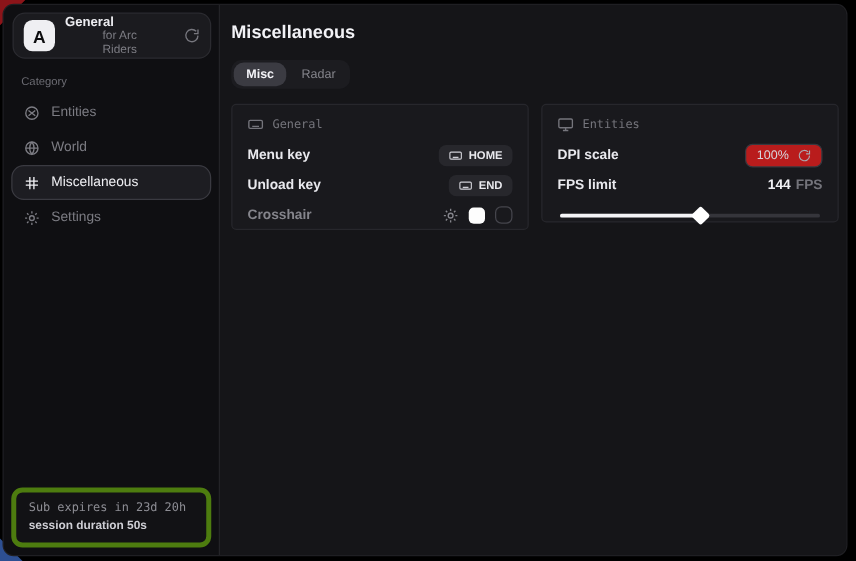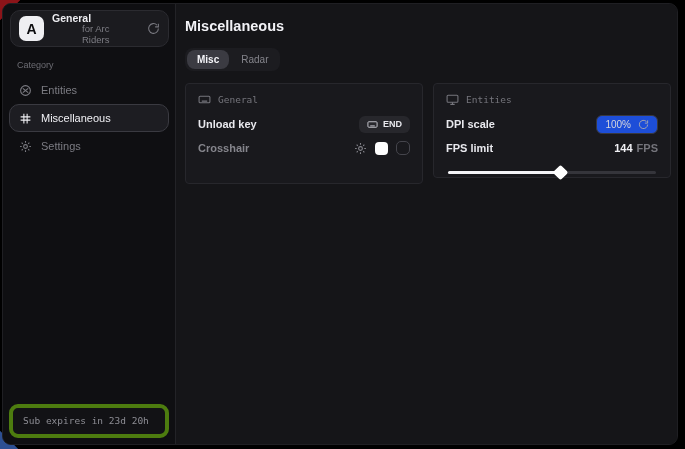--- a/index.html
+++ b/index.html
@@ -61,21 +61,21 @@
   .row-label { color:#e9e9ee; font-size:11px; font-weight:bold; }
   .row-label.dim { color:#85858c; font-weight:bold; }
   .keybind { display:flex; align-items:center; gap:5px; background:#27272c;
              border-radius:6px; padding:3px 8px; color:#e8e8ed; font-size:9px;
              font-weight:bold; }
   .keybind svg { stroke:#cfcfd6; }
   .cross-controls { display:flex; align-items:center; gap:8px; }
   .swatch { width:13px; height:13px; border-radius:4px; background:#fdfdfd; }
   .checkbox { width:14px; height:14px; border-radius:5px; border:1.5px solid #45454c;
               background:transparent; }
-  .dpi-btn { display:flex; align-items:center; gap:7px; background:#1d4ed8;
+  .dpi-btn { display:flex; align-items:center; gap:7px; background:#b91c1c;
              border:1px solid #38383f; border-radius:6px; padding:3px 8px;
              color:#d6d6dc; font-size:10px; }
   .dpi-btn svg { stroke:#a9a9b0; }
   .fps-val { font-size:11px; font-weight:bold; color:#f0f0f4; }
   .fps-unit { color:#74747b; margin-left:4px; }
   .slider { position:relative; margin-top:6px; height:12px; }
   .slider-track { position:absolute; left:2px; right:2px; top:5px; height:3px;
                   border-radius:2px; background:#35353b; }
   .slider-fill { position:absolute; left:2px; top:5px; height:3px;
                  border-radius:2px; background:#f5f5f8; }
@@ -117,20 +117,29 @@
         <div class="nav-item">
           <span class="ic">
             <svg width="13" height="13" viewBox="0 0 24 24" fill="none" stroke-width="2">
               <circle cx="12" cy="12" r="9"></circle>
                 <path d="M7 8l10 8M17 8L7 16"></path>
             </svg>
           </span>
           <span>Entities</span>
         </div>
 
+        <div class="nav-item">
+          <span class="ic">
+            <svg width="13" height="13" viewBox="0 0 24 24" fill="none" stroke-width="2">
+              <circle cx="12" cy="12" r="9"></circle>
+                <path d="M3 12h18M12 3a14 14 0 0 1 0 18a14 14 0 0 1 0-18"></path>
+            </svg>
+          </span>
+          <span>World</span>
+        </div>
 
         <div class="nav-item active">
           <span class="ic">
             <svg width="13" height="13" viewBox="0 0 24 24" fill="none" stroke-width="2">
               <path d="M9 3v18M15 3v18M3 9h18M3 15h18"></path>
             </svg>
           </span>
           <span>Miscellaneous</span>
         </div>
 
@@ -140,20 +149,21 @@
               <circle cx="12" cy="12" r="3.5"></circle>
               <path d="M12 2v3M12 19v3M2 12h3M19 12h3M4.9 4.9l2.1 2.1M17 17l2.1 2.1M19.1 4.9L17 7M7 17l-2.1 2.1"></path>
             </svg>
           </span>
           <span>Settings</span>
         </div>
       </div>
 
       <div class="side-footer">
         <div class="sf1">Sub expires in 23d 20h</div>
+        <div class="sf2">session duration 50s</div>
       </div>
     </div>
 
     <div class="main">
 
       <div class="page-title">Miscellaneous</div>
 
       <div class="tabs">
         <div class="tab active">Misc</div>
         <div class="tab">Radar</div>
@@ -163,20 +173,30 @@
         <div class="card-head">
           <span style="display:flex;">
             <svg width="13" height="13" viewBox="0 0 24 24" fill="none" stroke-width="2">
               <rect x="2" y="6" width="20" height="12" rx="2"></rect>
                 <path d="M7 15h10"></path>
             </svg>
           </span>
           <span>General</span>
         </div>
 
+        <div class="row">
+          <span class="row-label">Menu key</span>
+          <span class="keybind">
+            <svg width="11" height="11" viewBox="0 0 24 24" fill="none" stroke-width="2">
+              <rect x="2" y="6" width="20" height="12" rx="2"></rect>
+                <path d="M7 15h10"></path>
+            </svg>
+            <span>HOME</span>
+          </span>
+        </div>
 
         <div class="row">
           <span class="row-label">Unload key</span>
           <span class="keybind">
             <svg width="11" height="11" viewBox="0 0 24 24" fill="none" stroke-width="2">
               <rect x="2" y="6" width="20" height="12" rx="2"></rect>
                 <path d="M7 15h10"></path>
             </svg>
             <span>END</span>
           </span>

